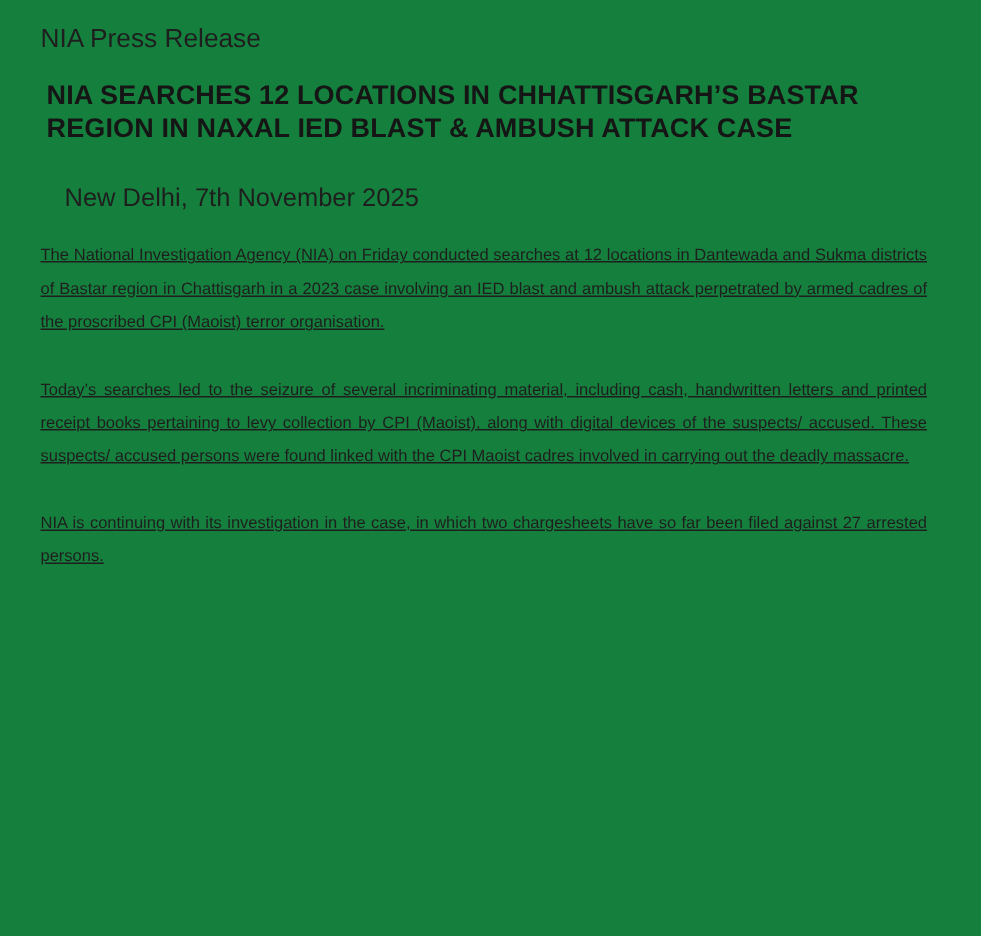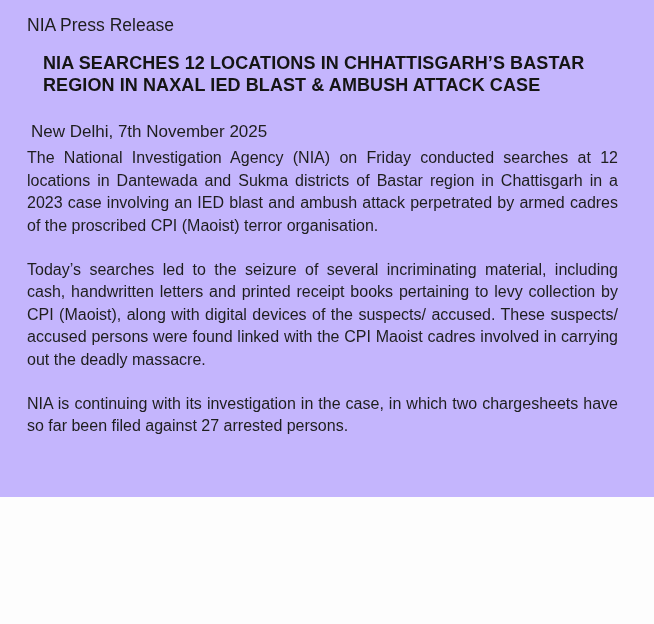--- a/index.html
+++ b/index.html
@@ -10,48 +10,49 @@
     width: 654px;
     height: 624px;
     background: #fdfdfd;
     font-family: "Liberation Sans", sans-serif;
     color: #1e1e1e;
     overflow: hidden;
   }
   .page {
     box-sizing: border-box;
     width: 654px;
-    height: 497px;
+    height: 624px;
     padding: 14px 36px 20px 27px;
-    background: #c4b5fd;
+    background: #15803d;
   }
   .kicker {
     font-size: 17.5px;
     line-height: 22px;
     font-weight: 400;
     margin: 0 0 17px 0;
   }
   .headline {
     font-size: 18px;
     font-weight: 700;
     line-height: 21.5px;
     letter-spacing: 0.1px;
-    margin: 0 0 25px 16px;
+    margin: 0 0 25px 4px;
     color: #151515;
   }
   .dateline {
     font-size: 17px;
     line-height: 22.4px;
-    margin: 4px;
+    margin: 16px;
   }
   p.body {
-    font-size: 16px;
+    font-size: 11px;
     line-height: 22.4px;
     text-align: justify;
     margin: 0 0 22px 0;
+    text-decoration: underline;
   }
   p.body.lead {
     margin-top: 0;
   }
   p.body:last-child {
     margin-bottom: 11px;
   }
 </style>
 </head>
 <body>

